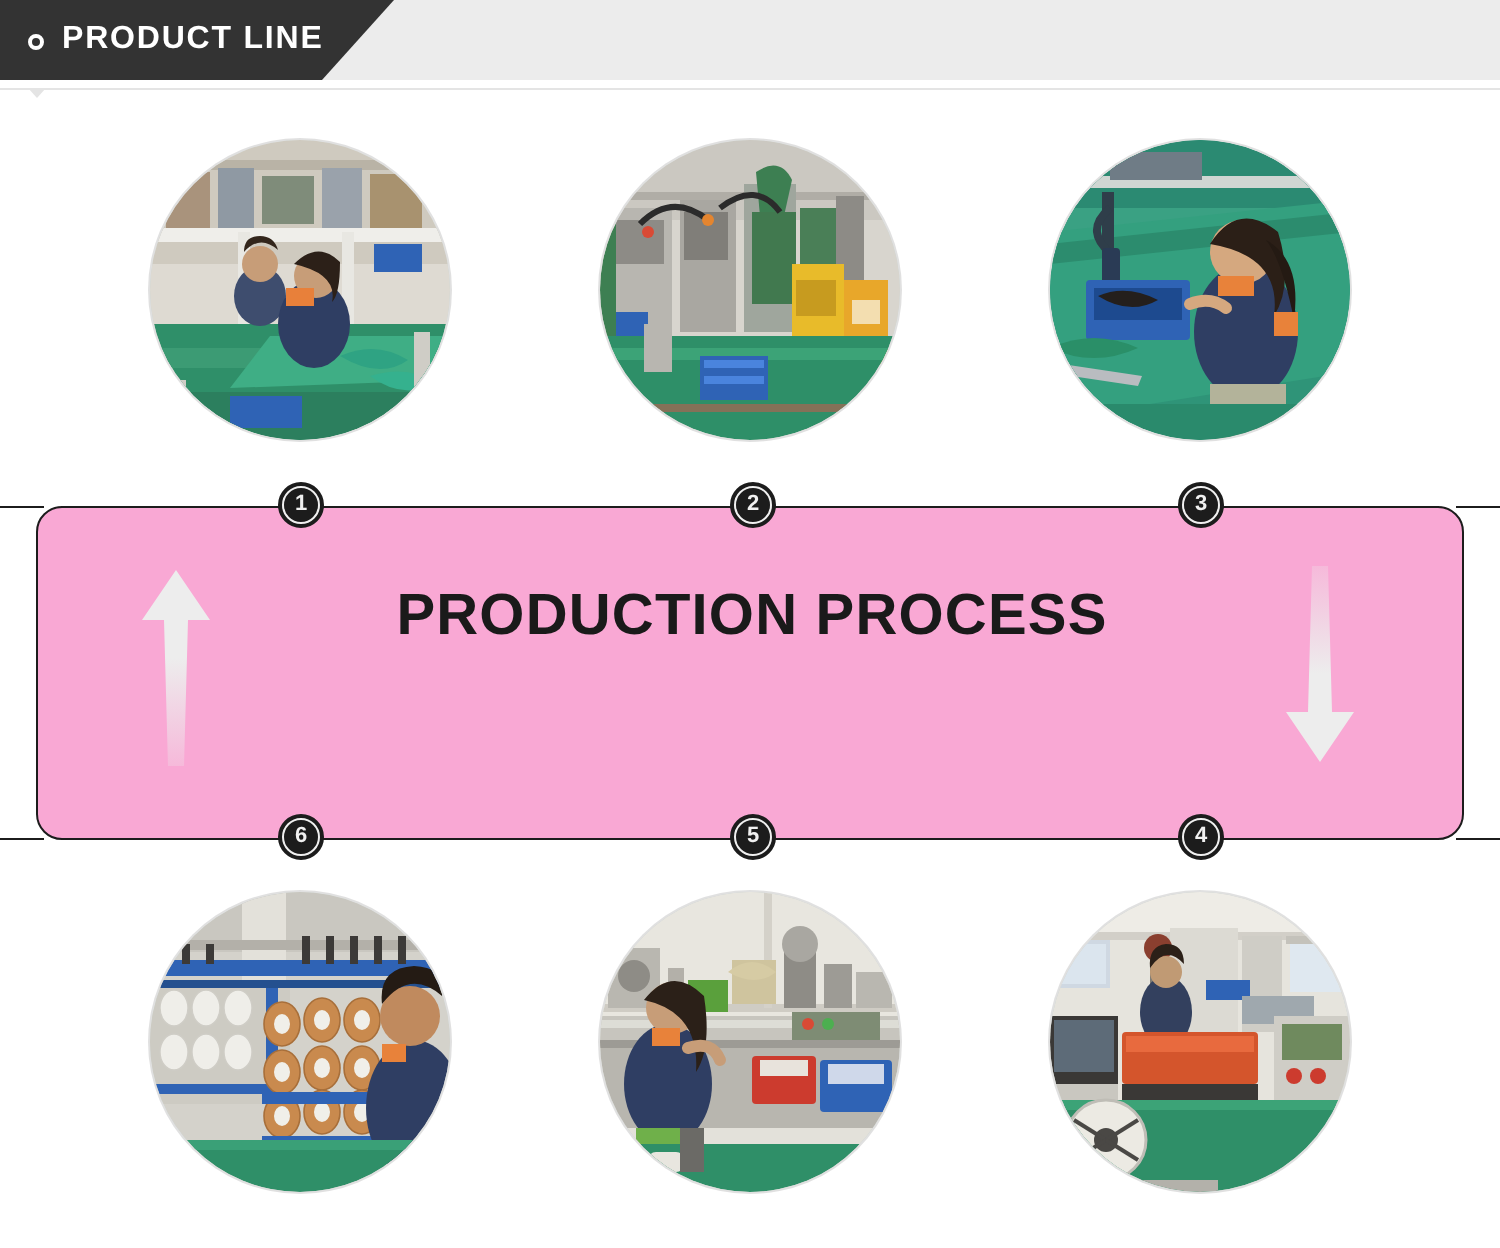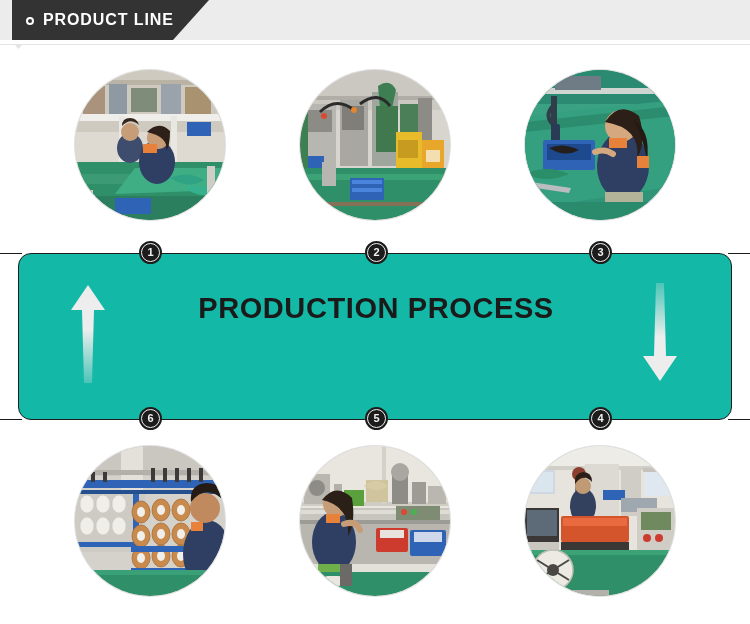--- a/index.html
+++ b/index.html
@@ -37,21 +37,20 @@
     top: 0;
     width: 197px;
     height: 40px;
     background: #333333;
     -webkit-clip-path: polygon(0 0, 197px 0, 161px 40px, 0 40px);
     clip-path: polygon(0 0, 197px 0, 161px 40px, 0 40px);
     display: flex;
     align-items: center;
     box-sizing: border-box;
     padding-left: 14px;
-    margin-left: 12px;
   }
   .header-dot {
     width: 8px;
     height: 8px;
     border: 2px solid #ffffff;
     border-radius: 50%;
     box-sizing: border-box;
     flex: 0 0 auto;
     margin-right: 9px;
     margin-top: 1px;
@@ -104,21 +103,21 @@
   
   .process-box {
     position: absolute;
     left: 18px;
     top: 253px;
     width: 714px;
     height: 167px;
     border: 1.3px solid #1c1c1c;
     border-radius: 13px;
     box-sizing: border-box;
-    background: #14b8a6;
+    background: #f9a8d4;
   }
 
   
   .edge-line {
     position: absolute;
     height: 1.3px;
     background: #1c1c1c;
   }
   .edge-line.top    { top: 252.5px; }
   .edge-line.bottom { top: 418.5px; }

